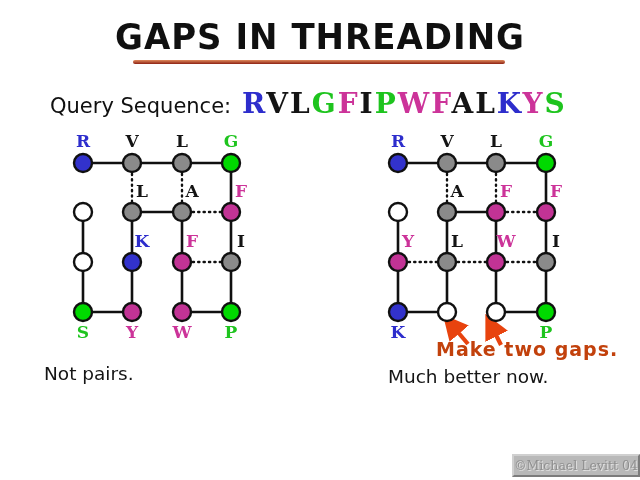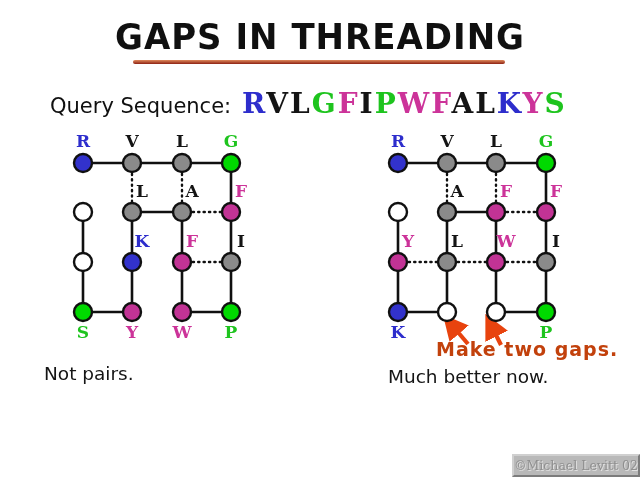--- a/index.html
+++ b/index.html
@@ -200,13 +200,13 @@
 
 <div class="abs" id="annotation" style="color: #c2410c;">Make two gaps.</div>
 
 <div class="abs caption" id="caption-left">
     <div class="line"><span>Not pairs.</span></div>
   </div>
 <div class="abs caption" id="caption-right">
     <div class="line"><span>Much better now.</span></div>
   </div>
 
-<div class="abs" id="watermark">©Michael Levitt 02</div>
+<div class="abs" id="watermark">©Michael Levitt 04</div>
 
 </body></html>

